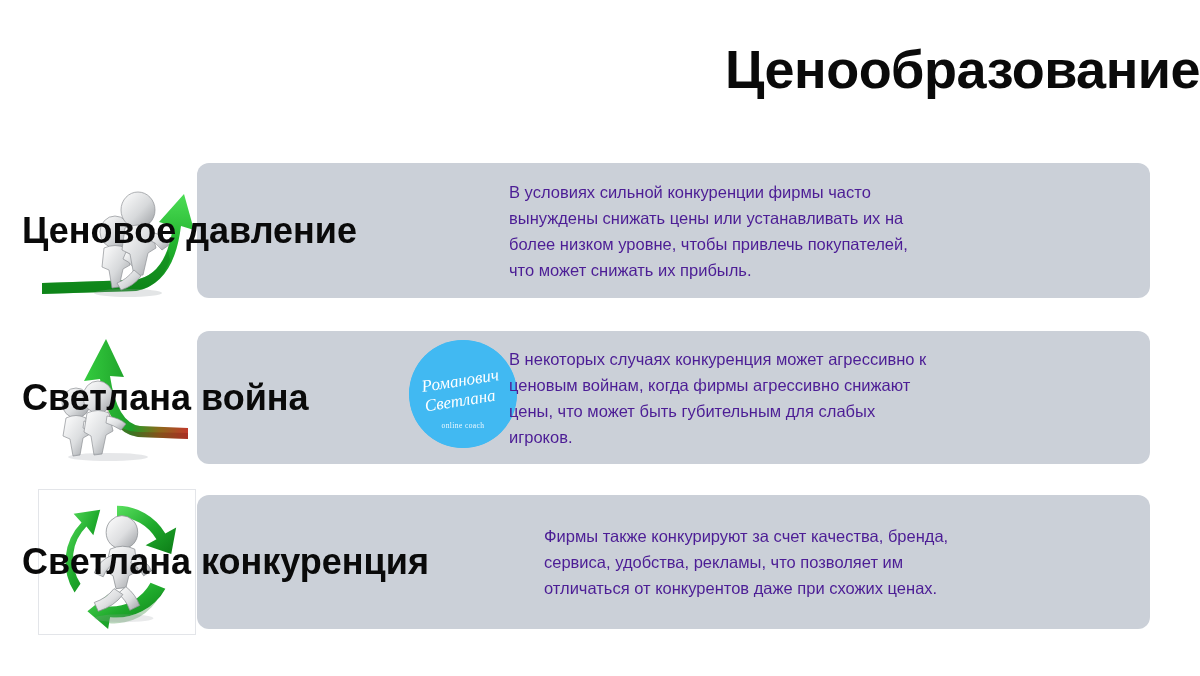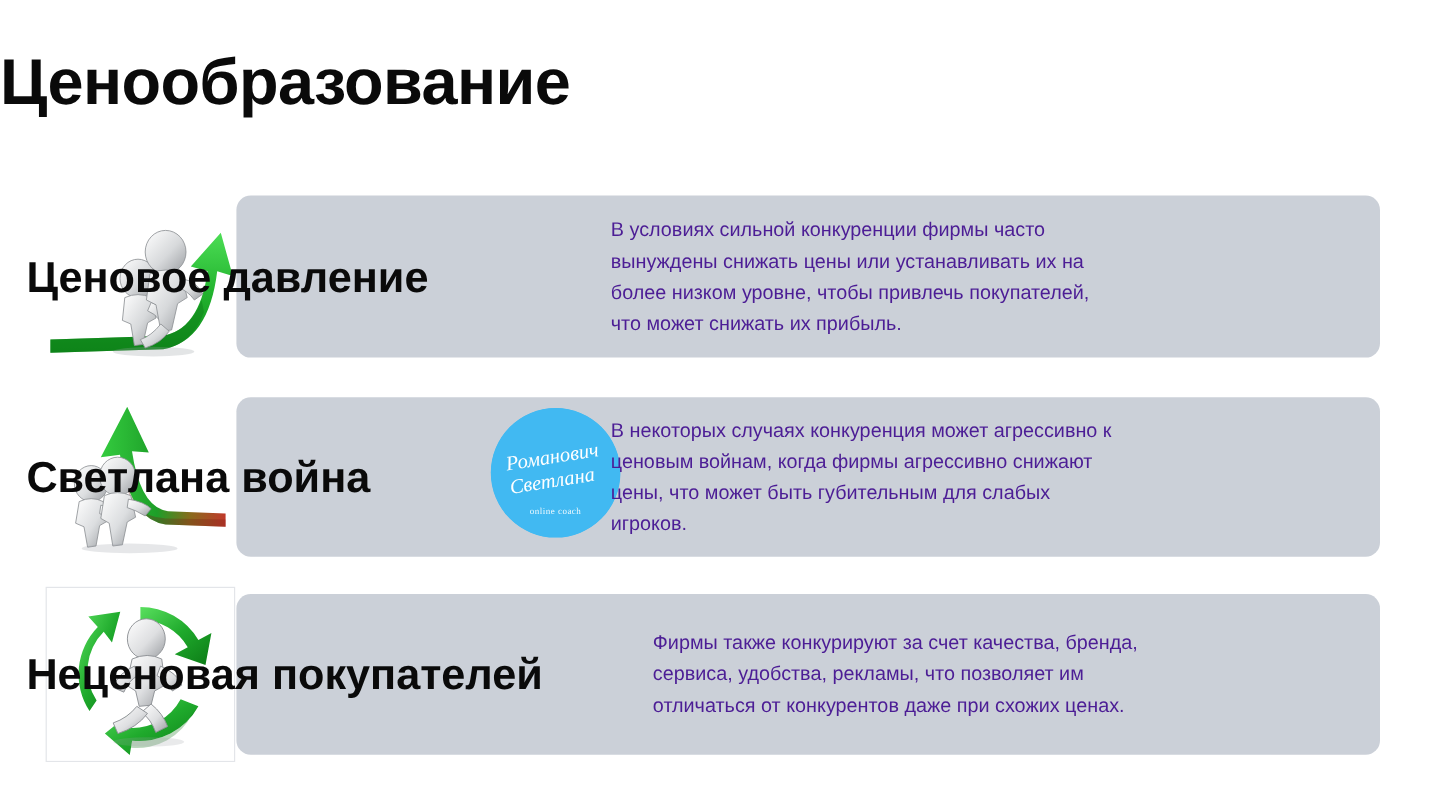--- a/index.html
+++ b/index.html
@@ -22,21 +22,21 @@
     inset: 0;
     background: #ffffff;
   }
 
   
   .slide-title {
     position: absolute;
     left: 0;
     top: 38px;
     width: 1200px;
-    text-align: left;
+    text-align: right;
     font-size: 54px;
     line-height: 62px;
     font-weight: bold;
     letter-spacing: -0.5px;
     color: #0a0a0a;
     white-space: nowrap;
   }
 
   
   .row {
@@ -252,17 +252,17 @@
           <path d="M72 60 q13 -6 25 0 l3 22 -9 5 -3 12 -10 1 -3 -13 -8 -5 Z"></path>
           <path d="M96 66 q14 6 18 16 l-8 5 q-5 -9 -13 -13 Z"></path>
           <path d="M74 66 q-14 6 -18 18 l9 4 q4 -10 12 -14 Z"></path>
           <path d="M88 98 q10 8 14 19 l-10 5 q-4 -11 -12 -17 Z"></path>
           <path d="M76 100 q-8 10 -20 14 l4 9 q16 -5 25 -17 Z"></path>
         </g>
         <ellipse cx="86" cy="130" rx="30" ry="4" fill="#9aa0a6" opacity="0.22"></ellipse>
       </svg>
     </div>
 
-    <div class="heading">Неценовая покупателей</div>
+    <div class="heading">Светлана конкуренция</div>
     <div class="body-text">Фирмы также конкурируют за счет качества, бренда, сервиса, удобства, рекламы, что позволяет им отличаться от конкурентов даже при схожих ценах.</div>
   </div>
 
 </div>
 
 </body></html>

